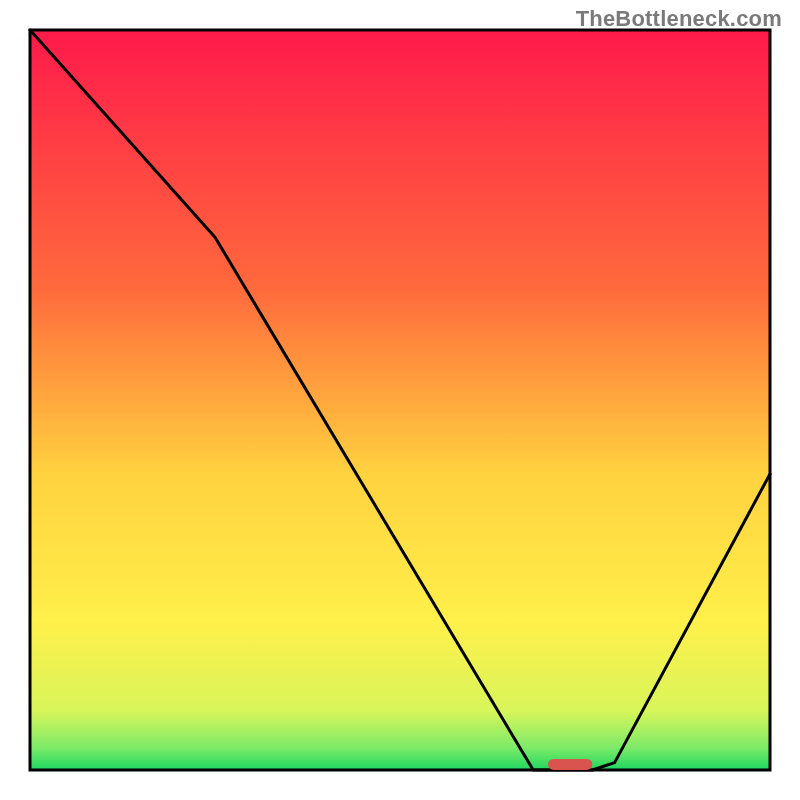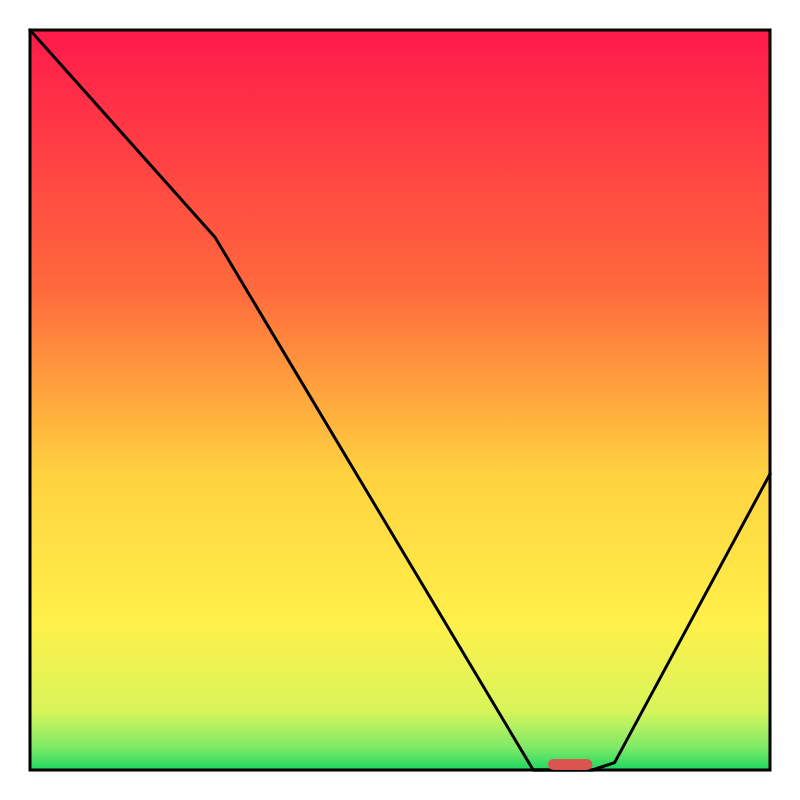--- a/index.html
+++ b/index.html
@@ -29,20 +29,21 @@
     position: absolute;
     top: 0;
     left: 0;
   }
 </style>
 </head>
 <body>
 
 <div class="chart-wrap">
 
+  <div class="watermark">TheBottleneck.com</div>
 
   <svg id="chart-svg" width="800" height="800" viewBox="0 0 800 800">
     <defs>
       <linearGradient id="bg-grad" x1="0" y1="0" x2="0" y2="1">
           <stop offset="0%" stop-color="#ff1a4b"></stop>
           <stop offset="35%" stop-color="#ff6a3c"></stop>
           <stop offset="60%" stop-color="#ffd23f"></stop>
           <stop offset="80%" stop-color="#fff04a"></stop>
           <stop offset="92%" stop-color="#d8f55a"></stop>
           <stop offset="97%" stop-color="#7dea68"></stop>

